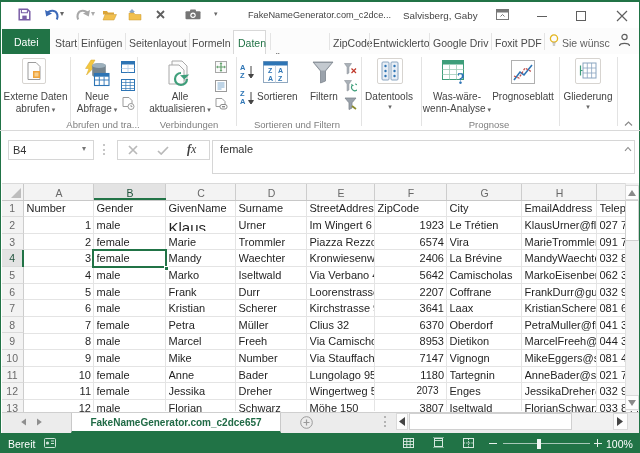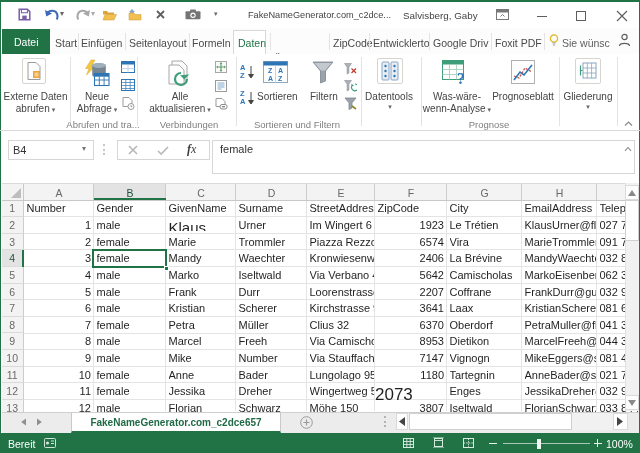--- a/index.html
+++ b/index.html
@@ -409,21 +409,21 @@
 <div class="abs" style="left:522.5px;top:185.60000000000002px;width:71.5px;height:12px;overflow:hidden;white-space:nowrap;font-size:11px;color:#1f1f1f">AnneBader@superrito.c</div>
 <div class="abs" style="left:597.5px;top:185.60000000000002px;width:39.5px;height:12px;overflow:hidden;white-space:nowrap;font-size:11px;color:#1f1f1f">021 792 43</div>
 <div class="abs" style="left:-1px;top:200.32000000000002px;width:23px;height:16.62px;background:#f3f3f3;border-right:1px solid #cdcdcd;border-bottom:1px solid #dadada"></div>
 <div class="t" style="left:10.2px;top:202.22000000000003px;transform:translateX(-50%);font-size:10.5px;color:#696969">12</div>
 <div class="abs" style="left:22px;top:216.04000000000002px;width:602px;height:1px;background:#e4e4e4"></div>
 <div class="t" style="left:22px;top:202.22000000000003px;width:67px;text-align:right;overflow:hidden;font-size:11px;color:#1f1f1f">11</div>
 <div class="abs" style="left:94.5px;top:202.22000000000003px;width:68.5px;height:12px;overflow:hidden;white-space:nowrap;font-size:11px;color:#1f1f1f">female</div>
 <div class="abs" style="left:166.5px;top:202.22000000000003px;width:66.5px;height:12px;overflow:hidden;white-space:nowrap;font-size:11px;color:#1f1f1f">Jessika</div>
 <div class="abs" style="left:236.5px;top:202.22000000000003px;width:67.5px;height:12px;overflow:hidden;white-space:nowrap;font-size:11px;color:#1f1f1f">Dreher</div>
 <div class="abs" style="left:307.5px;top:202.22000000000003px;width:64.5px;height:12px;overflow:hidden;white-space:nowrap;font-size:11px;color:#1f1f1f">Wingertweg 53</div>
-<div class="t" style="left:373px;top:202.22000000000003px;width:69px;text-align:left;overflow:hidden;font-size:17px;color:#1f1f1f">2073</div>
+<div class="t" style="left:391px;top:202.22000000000003px;width:69px;text-align:center;overflow:hidden;font-size:10px;color:#1f1f1f">2073</div>
 <div class="abs" style="left:447.5px;top:202.22000000000003px;width:71.5px;height:12px;overflow:hidden;white-space:nowrap;font-size:11px;color:#1f1f1f">Enges</div>
 <div class="abs" style="left:522.5px;top:202.22000000000003px;width:71.5px;height:12px;overflow:hidden;white-space:nowrap;font-size:11px;color:#1f1f1f">JessikaDreher@einrot.co</div>
 <div class="abs" style="left:597.5px;top:202.22000000000003px;width:39.5px;height:12px;overflow:hidden;white-space:nowrap;font-size:11px;color:#1f1f1f">032 940 86</div>
 <div class="abs" style="left:-1px;top:216.94px;width:23px;height:16.62px;background:#f3f3f3;border-right:1px solid #cdcdcd;border-bottom:1px solid #dadada"></div>
 <div class="t" style="left:10.2px;top:218.84px;transform:translateX(-50%);font-size:10.5px;color:#696969">13</div>
 
 <div class="t" style="left:22px;top:218.84px;width:67px;text-align:right;overflow:hidden;font-size:11px;color:#1f1f1f">12</div>
 <div class="abs" style="left:94.5px;top:218.84px;width:68.5px;height:12px;overflow:hidden;white-space:nowrap;font-size:11px;color:#1f1f1f">male</div>
 <div class="abs" style="left:166.5px;top:218.84px;width:66.5px;height:12px;overflow:hidden;white-space:nowrap;font-size:11px;color:#1f1f1f">Florian</div>
 <div class="abs" style="left:236.5px;top:218.84px;width:67.5px;height:12px;overflow:hidden;white-space:nowrap;font-size:11px;color:#1f1f1f">Schwarz</div>

